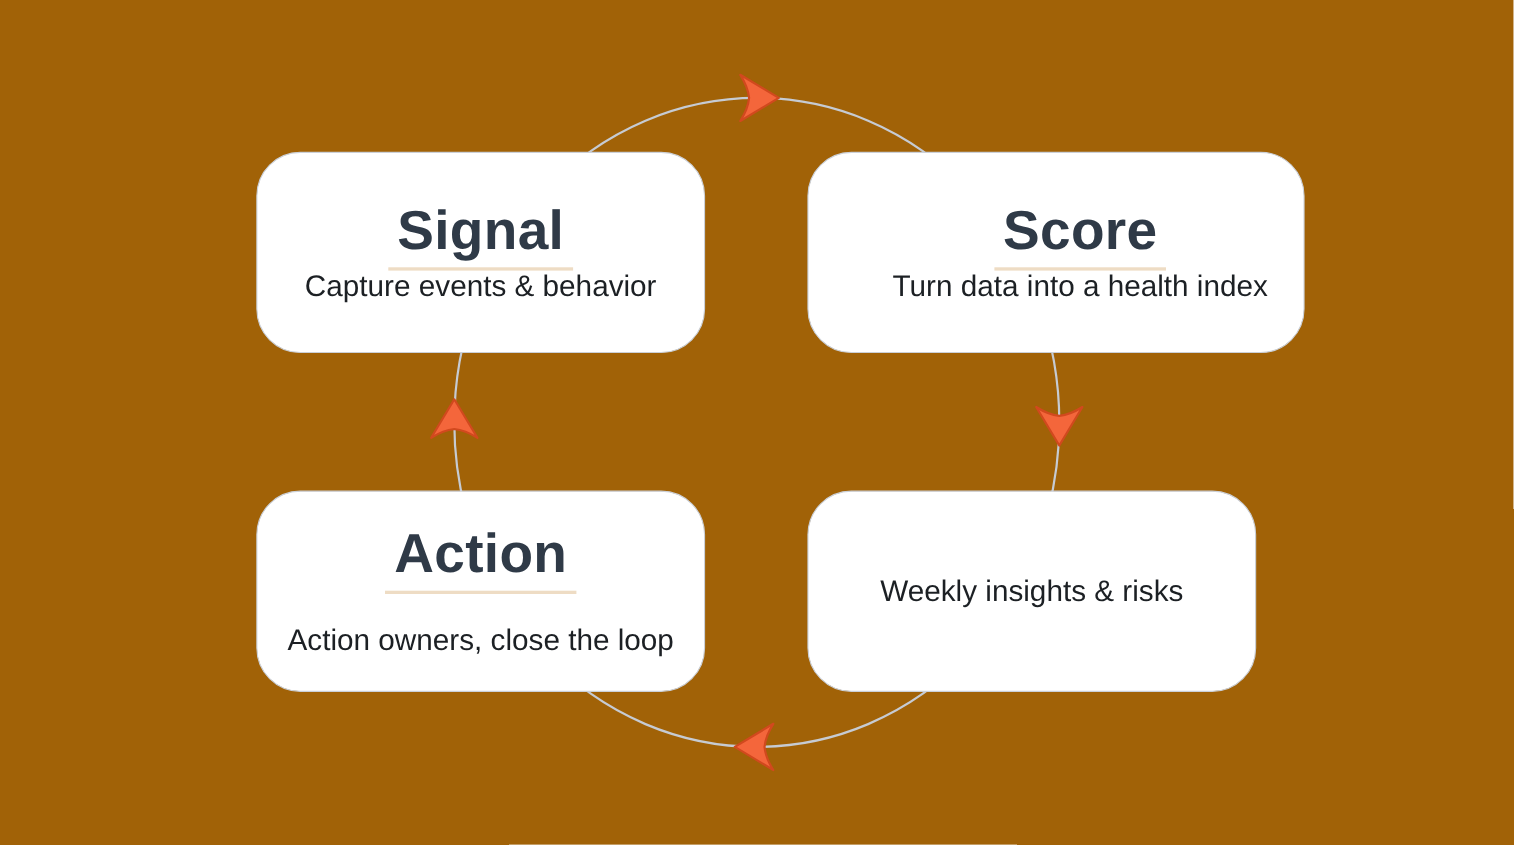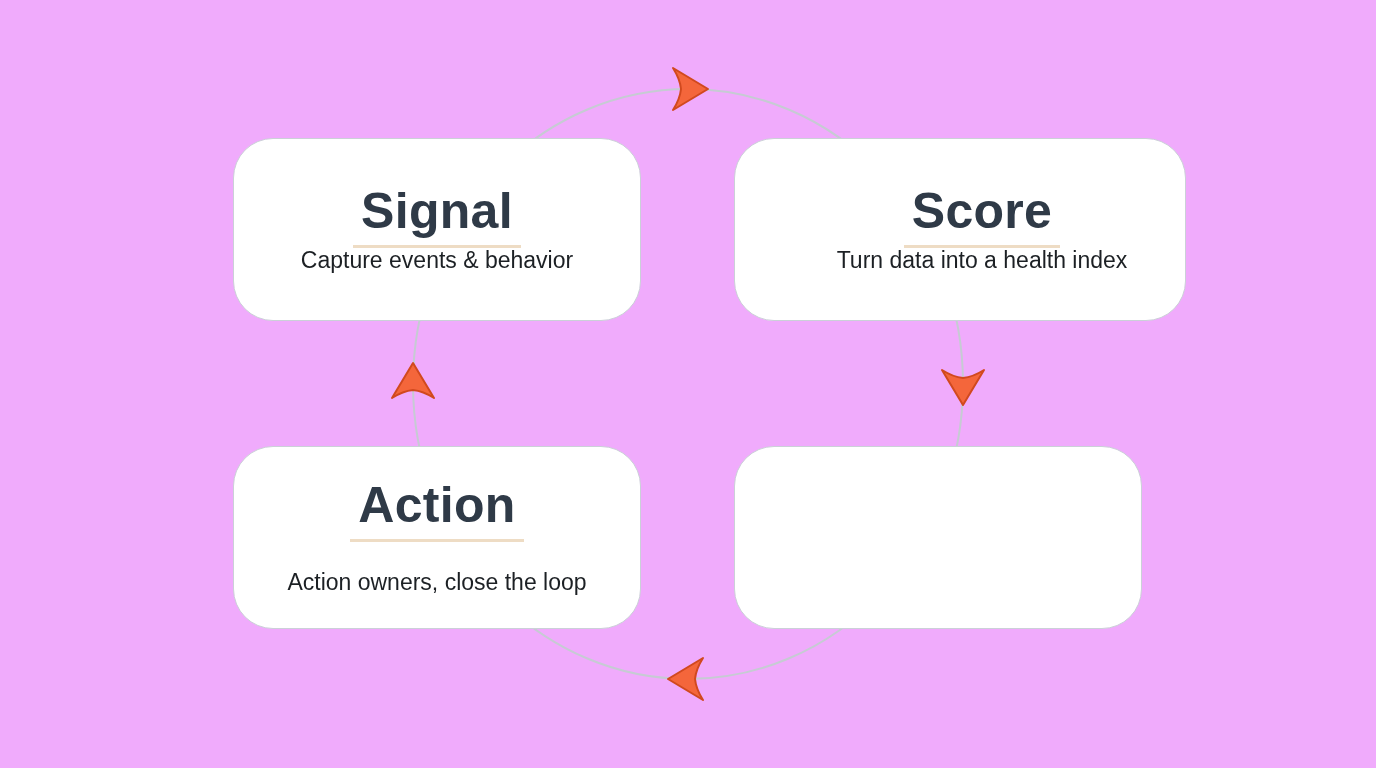--- a/index.html
+++ b/index.html
@@ -5,21 +5,21 @@
   html, body {
     margin: 0;
     padding: 0;
     background: #ffffff;
     font-family: "Liberation Sans", sans-serif;
   }
   .canvas {
     position: relative;
     width: 1376px;
     height: 768px;
-    background: #f0abfc;
+    background: #a16207;
     overflow: hidden;
   }
   .cycle-svg {
     position: absolute;
     left: 0;
     top: 0;
     width: 1376px;
     height: 768px;
   }
   .node {
@@ -42,21 +42,21 @@
   .node-title {
     font-size: 50px;
     font-weight: 700;
     color: #2f3a47;
     letter-spacing: 0.3px;
     line-height: 1.0;
     padding: 0 8px 9px 8px;
     border-bottom: 3px solid #eedcc4;
   }
   .node-sub {
-    font-size: 23px;
+    font-size: 27px;
     font-weight: 400;
     color: #1c2024;
     line-height: 1.1;
     white-space: nowrap;
   }
 </style>
 </head>
 <body>
 
 <div class="canvas">
@@ -80,15 +80,16 @@
     <div class="node-title">Score</div>
     <div class="node-sub">Turn data into a health index</div>
   </div>
 
   <div class="node node--action">
     <div class="node-title">Action</div>
     <div class="node-sub">Action owners, close the loop</div>
   </div>
 
   <div class="node node--review">
+    <div class="node-sub">Weekly insights &amp; risks</div>
   </div>
 
 </div>
 
 </body></html>

